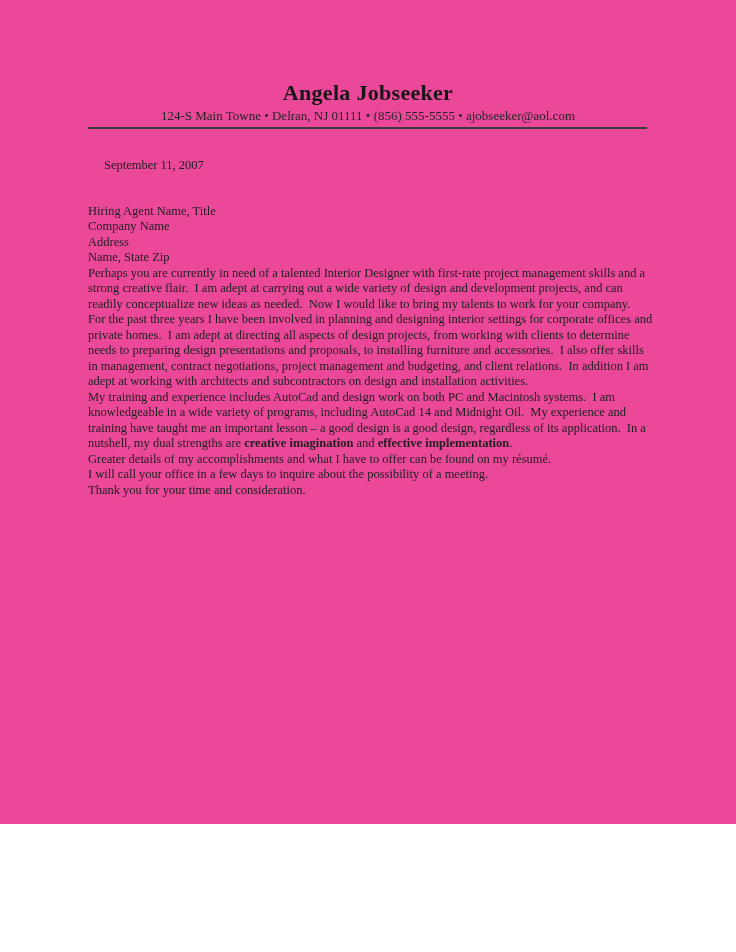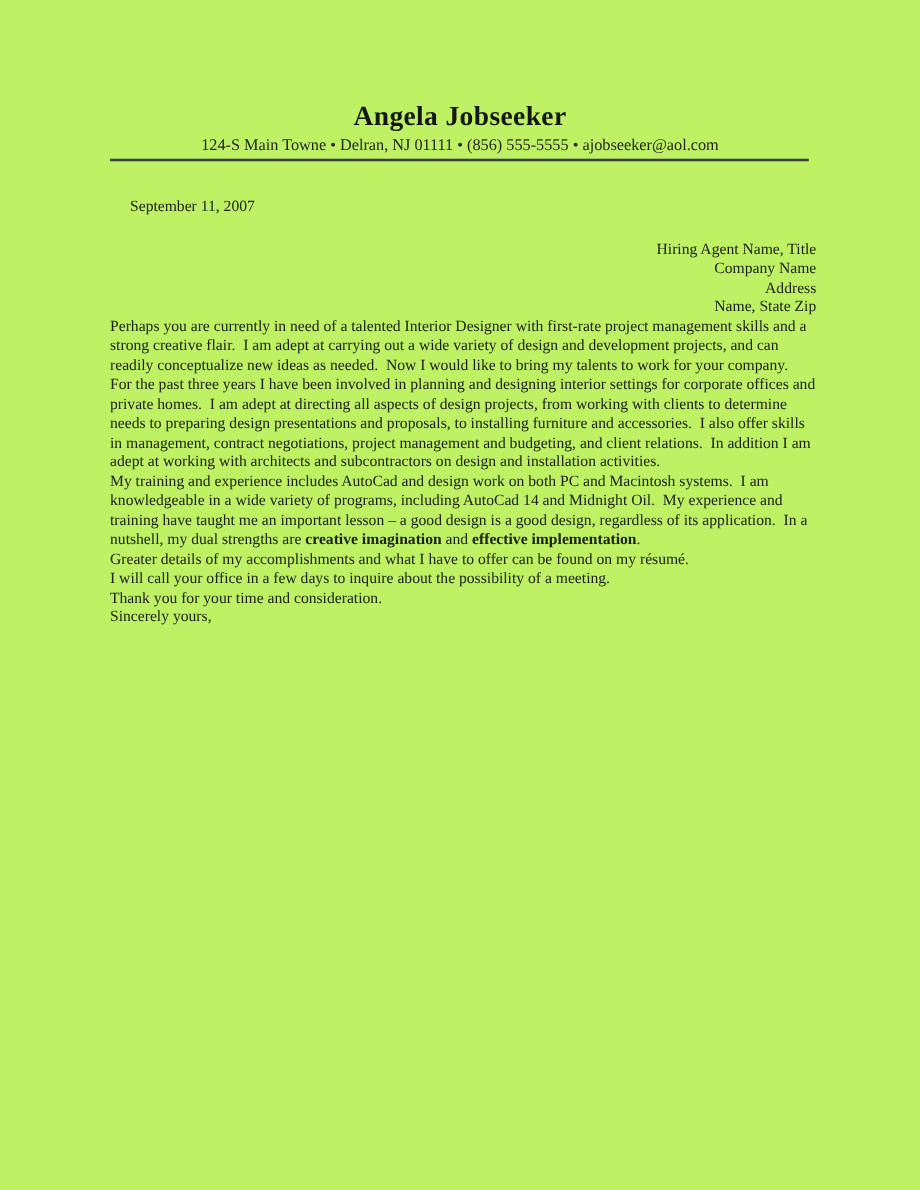--- a/index.html
+++ b/index.html
@@ -3,22 +3,22 @@
 <meta charset="utf-8">
 <style>
   html, body {
     margin: 0;
     padding: 0;
     background: #ffffff;
   }
   .page {
     position: relative;
     width: 736px;
-    height: 952px;
-    background: #bef264;
+    height: 824px;
+    background: #ec4899;
     color: #1f1f1f;
     font-family: "Liberation Serif", serif;
     overflow: hidden;
   }
   header.letterhead {
     text-align: center;
     padding-top: 80px;
   }
   .letterhead-name {
     margin: 0;
@@ -41,22 +41,21 @@
     padding: 0 83px 0 88px;
     font-size: 12.5px;
     line-height: 15.5px;
     color: #202020;
   }
   .letter-date {
     margin: 29px 0 0 16px;
     white-space: pre-wrap;
   }
   .recipient-block {
-    margin-top: 18px;
-    text-align: right;
+    margin-top: 30px;
   }
   .recipient-block div {
     margin: 0;
   }
   .salutation {
     margin: 26px 0 0 0;
   }
   .paragraphs p {
     margin: 0 0 0 0;
     white-space: pre-wrap;
@@ -87,17 +86,16 @@
       </div>
 
 
     <div class="paragraphs" id="paragraphs">
         <p><span>Perhaps you are currently in need of a talented Interior Designer with first-rate project management skills and a strong creative flair.  I am adept at carrying out a wide variety of design and development projects, and can readily conceptualize new ideas as needed.  Now I would like to bring my talents to work for your company.</span></p>
         <p><span>For the past three years I have been involved in planning and designing interior settings for corporate offices and private homes.  I am adept at directing all aspects of design projects, from working with clients to determine needs to preparing design presentations and proposals, to installing furniture and accessories.  I also offer skills in management, contract negotiations, project management and budgeting, and client relations.  In addition I am adept at working with architects and subcontractors on design and installation activities.</span></p>
         <p><span>My training and experience includes AutoCad and design work on both PC and Macintosh systems.  I am knowledgeable in a wide variety of programs, including AutoCad 14 and Midnight Oil.  My experience and training have taught me an important lesson – a good design is a good design, regardless of its application.  In a nutshell, my dual strengths are </span><strong>creative imagination</strong><span> and </span><strong>effective implementation</strong><span>.</span></p>
         <p><span>Greater details of my accomplishments and what I have to offer can be found on my résumé.</span></p>
         <p><span>I will call your office in a few days to inquire about the possibility of a meeting.</span></p>
         <p><span>Thank you for your time and consideration.</span></p>
-        <p><span>Sincerely yours,</span></p>
       </div>
   </main>
 
 </div>
 
 </body></html>

